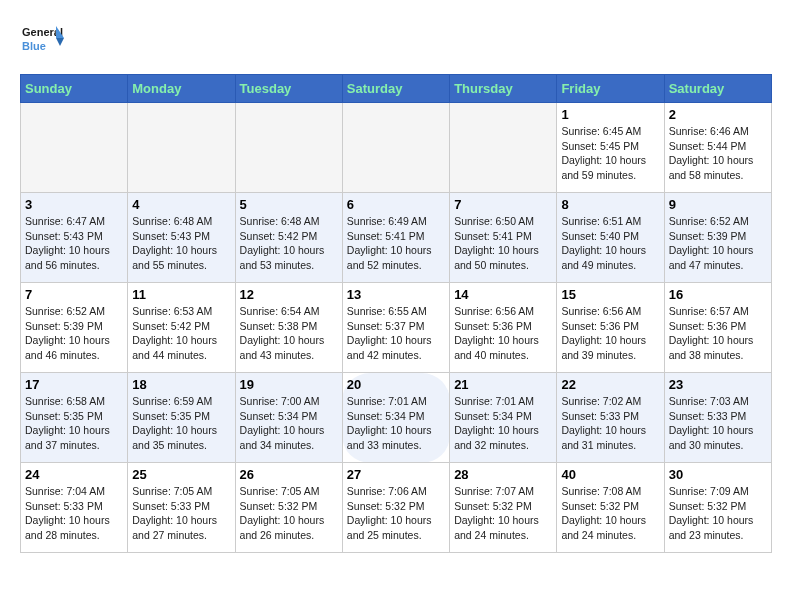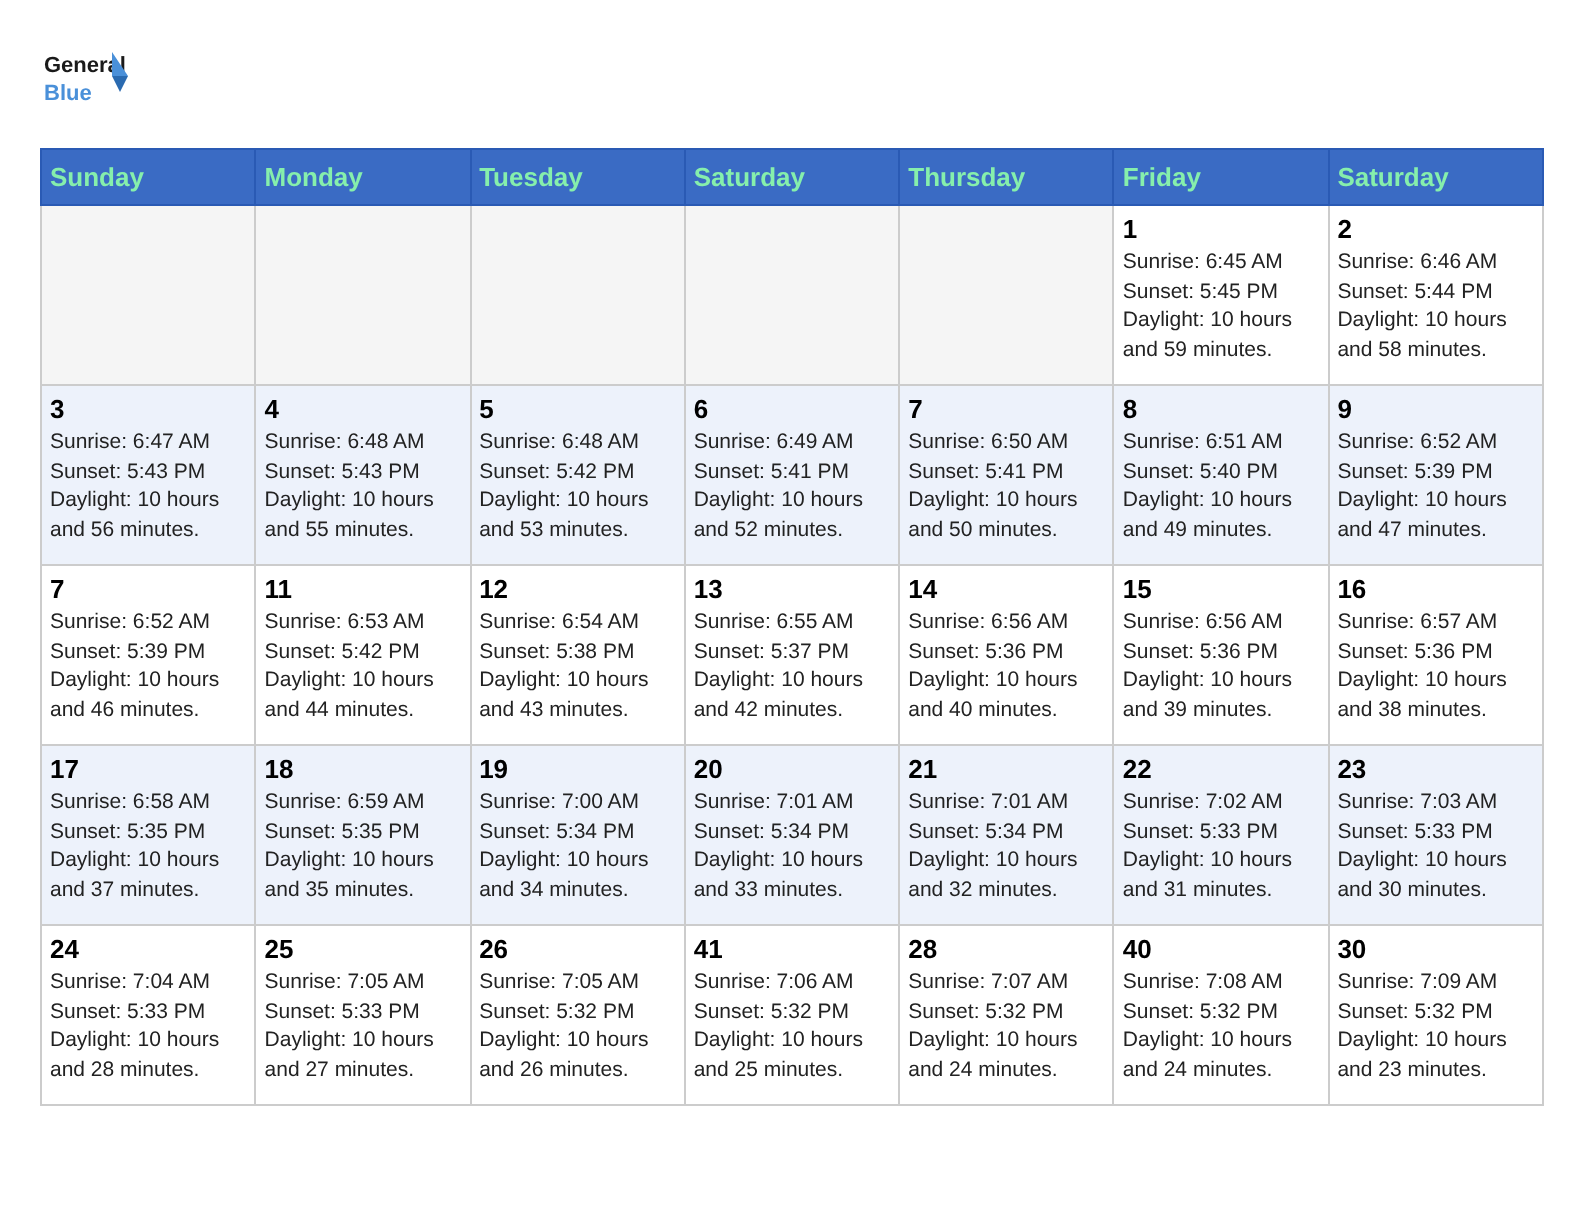--- a/index.html
+++ b/index.html
@@ -229,21 +229,21 @@
           <div class="day-info" style="white-space: pre-line;">Sunrise: 6:59 AM
 Sunset: 5:35 PM
 Daylight: 10 hours and 35 minutes.</div>
         </td>
         <td style="background: rgb(237, 242, 251);">
           <span class="day-num">19</span>
           <div class="day-info" style="white-space: pre-line;">Sunrise: 7:00 AM
 Sunset: 5:34 PM
 Daylight: 10 hours and 34 minutes.</div>
         </td>
-        <td style="background: rgb(237, 242, 251);">
+        <td style="background: rgb(237, 242, 251); border-radius: 28px;">
           <span class="day-num">20</span>
           <div class="day-info" style="white-space: pre-line;">Sunrise: 7:01 AM
 Sunset: 5:34 PM
 Daylight: 10 hours and 33 minutes.</div>
         </td>
         <td style="background: rgb(237, 242, 251);">
           <span class="day-num">21</span>
           <div class="day-info" style="white-space: pre-line;">Sunrise: 7:01 AM
 Sunset: 5:34 PM
 Daylight: 10 hours and 32 minutes.</div>
@@ -274,21 +274,21 @@
 Sunset: 5:33 PM
 Daylight: 10 hours and 27 minutes.</div>
         </td>
         <td style="background: rgb(255, 255, 255);">
           <span class="day-num">26</span>
           <div class="day-info" style="white-space: pre-line;">Sunrise: 7:05 AM
 Sunset: 5:32 PM
 Daylight: 10 hours and 26 minutes.</div>
         </td>
         <td style="background: rgb(255, 255, 255);">
-          <span class="day-num">41</span>
+          <span class="day-num">27</span>
           <div class="day-info" style="white-space: pre-line;">Sunrise: 7:06 AM
 Sunset: 5:32 PM
 Daylight: 10 hours and 25 minutes.</div>
         </td>
         <td style="background: rgb(255, 255, 255);">
           <span class="day-num">28</span>
           <div class="day-info" style="white-space: pre-line;">Sunrise: 7:07 AM
 Sunset: 5:32 PM
 Daylight: 10 hours and 24 minutes.</div>
         </td>

